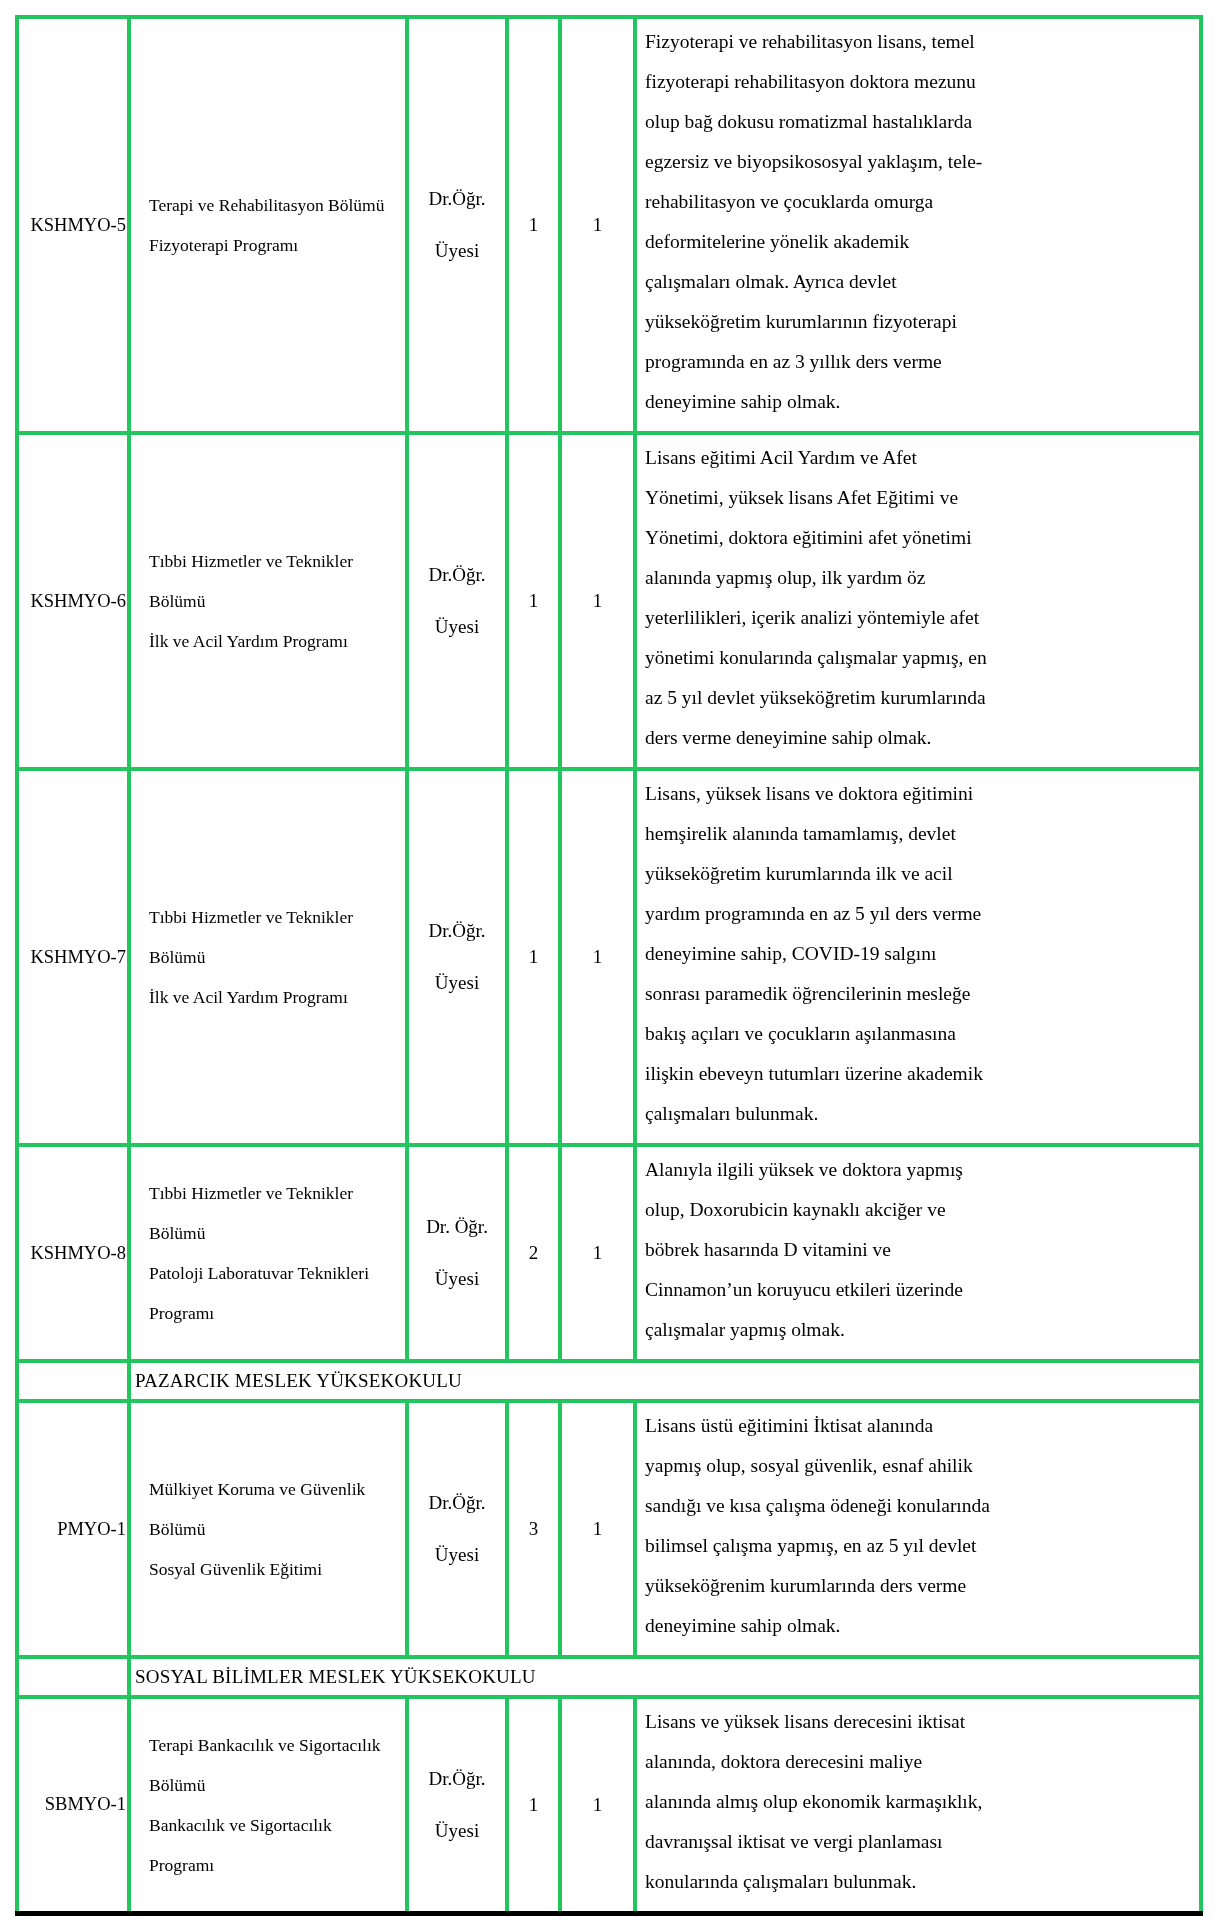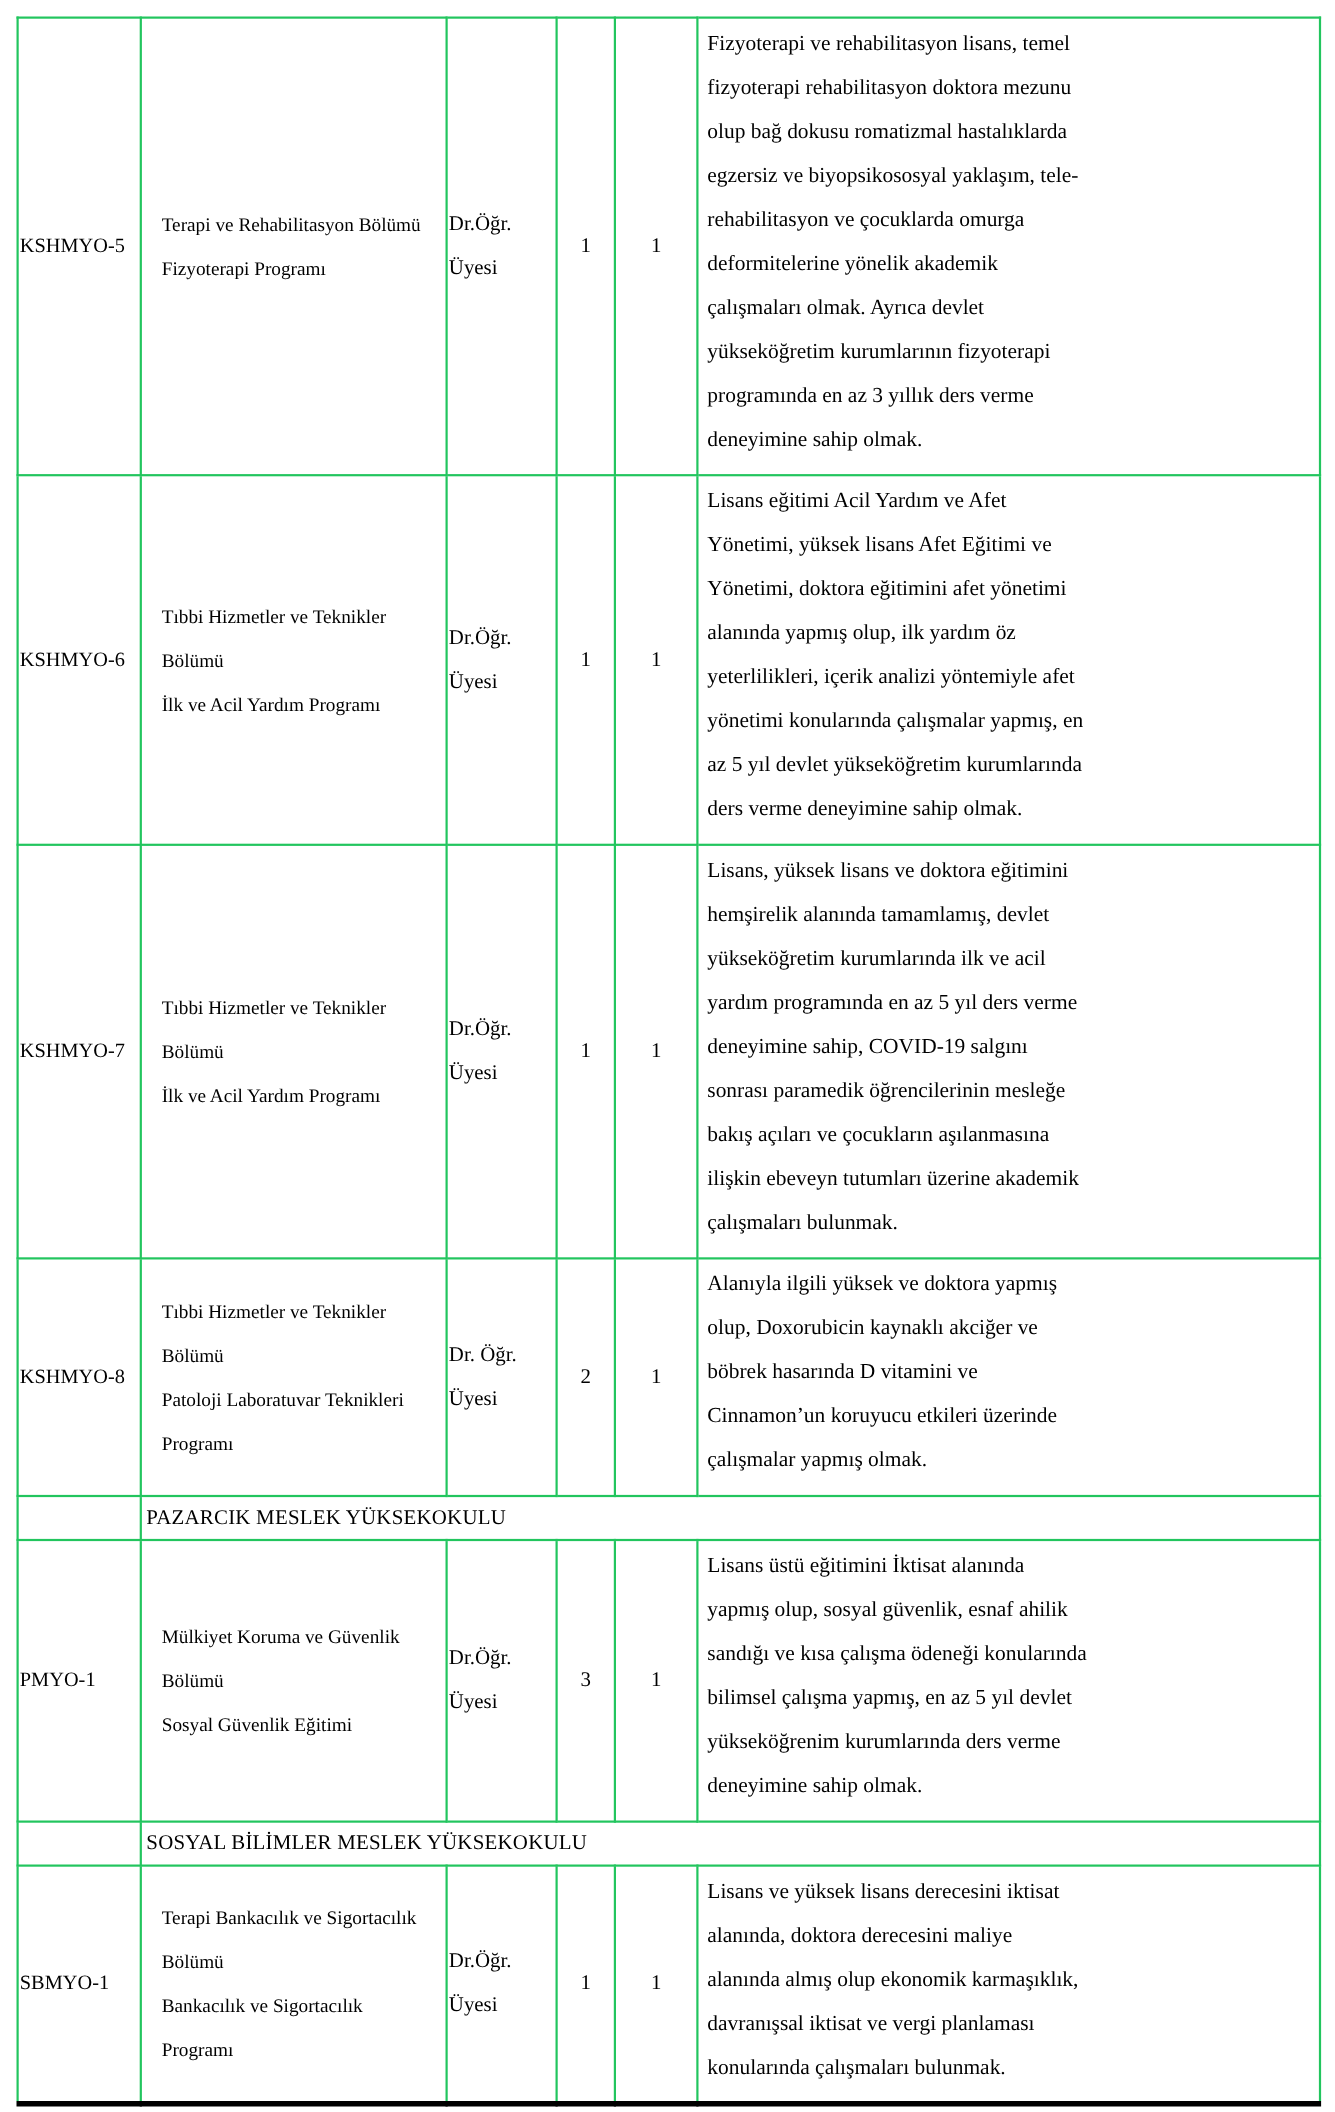--- a/index.html
+++ b/index.html
@@ -18,48 +18,48 @@
     overflow: hidden;
   }
   table.positions {
     border-collapse: collapse;
     table-layout: fixed;
     width: 1184px;
     border: 2px solid #000;
     border-bottom: 5px solid #000;
   }
   td {
-    border: 2px solid #22c55e;
+    border: 4px solid #22c55e;
     box-sizing: border-box;
     vertical-align: middle;
     font-size: 19px;
     color: #000;
   }
   
   tr.rh-a { height: 416px; }
   tr.rh-b { height: 336px; }
   tr.rh-c { height: 376px; }
   tr.rh-d { height: 216px; }
   tr.rh-e { height: 256px; }
   tr.rh-s { height: 40px; }
 
   .c-code {
-    text-align: left;
+    text-align: right;
     white-space: nowrap;
     font-size: 18.5px;
   }
   .c-dept {
     padding: 4px 2px 4px 18px;
     line-height: 40px;
     font-size: 17.5px;
   }
   .c-dept .pre { white-space: pre-line; }
   .c-title {
-    text-align: left;
-    line-height: 40px;
+    text-align: center;
+    line-height: 52px;
     white-space: pre-line;
     font-size: 19px;
   }
   .c-num {
     text-align: center;
     font-size: 19px;
   }
   .c-desc {
     vertical-align: top;
     padding: 3px 32px 3px 8px;

